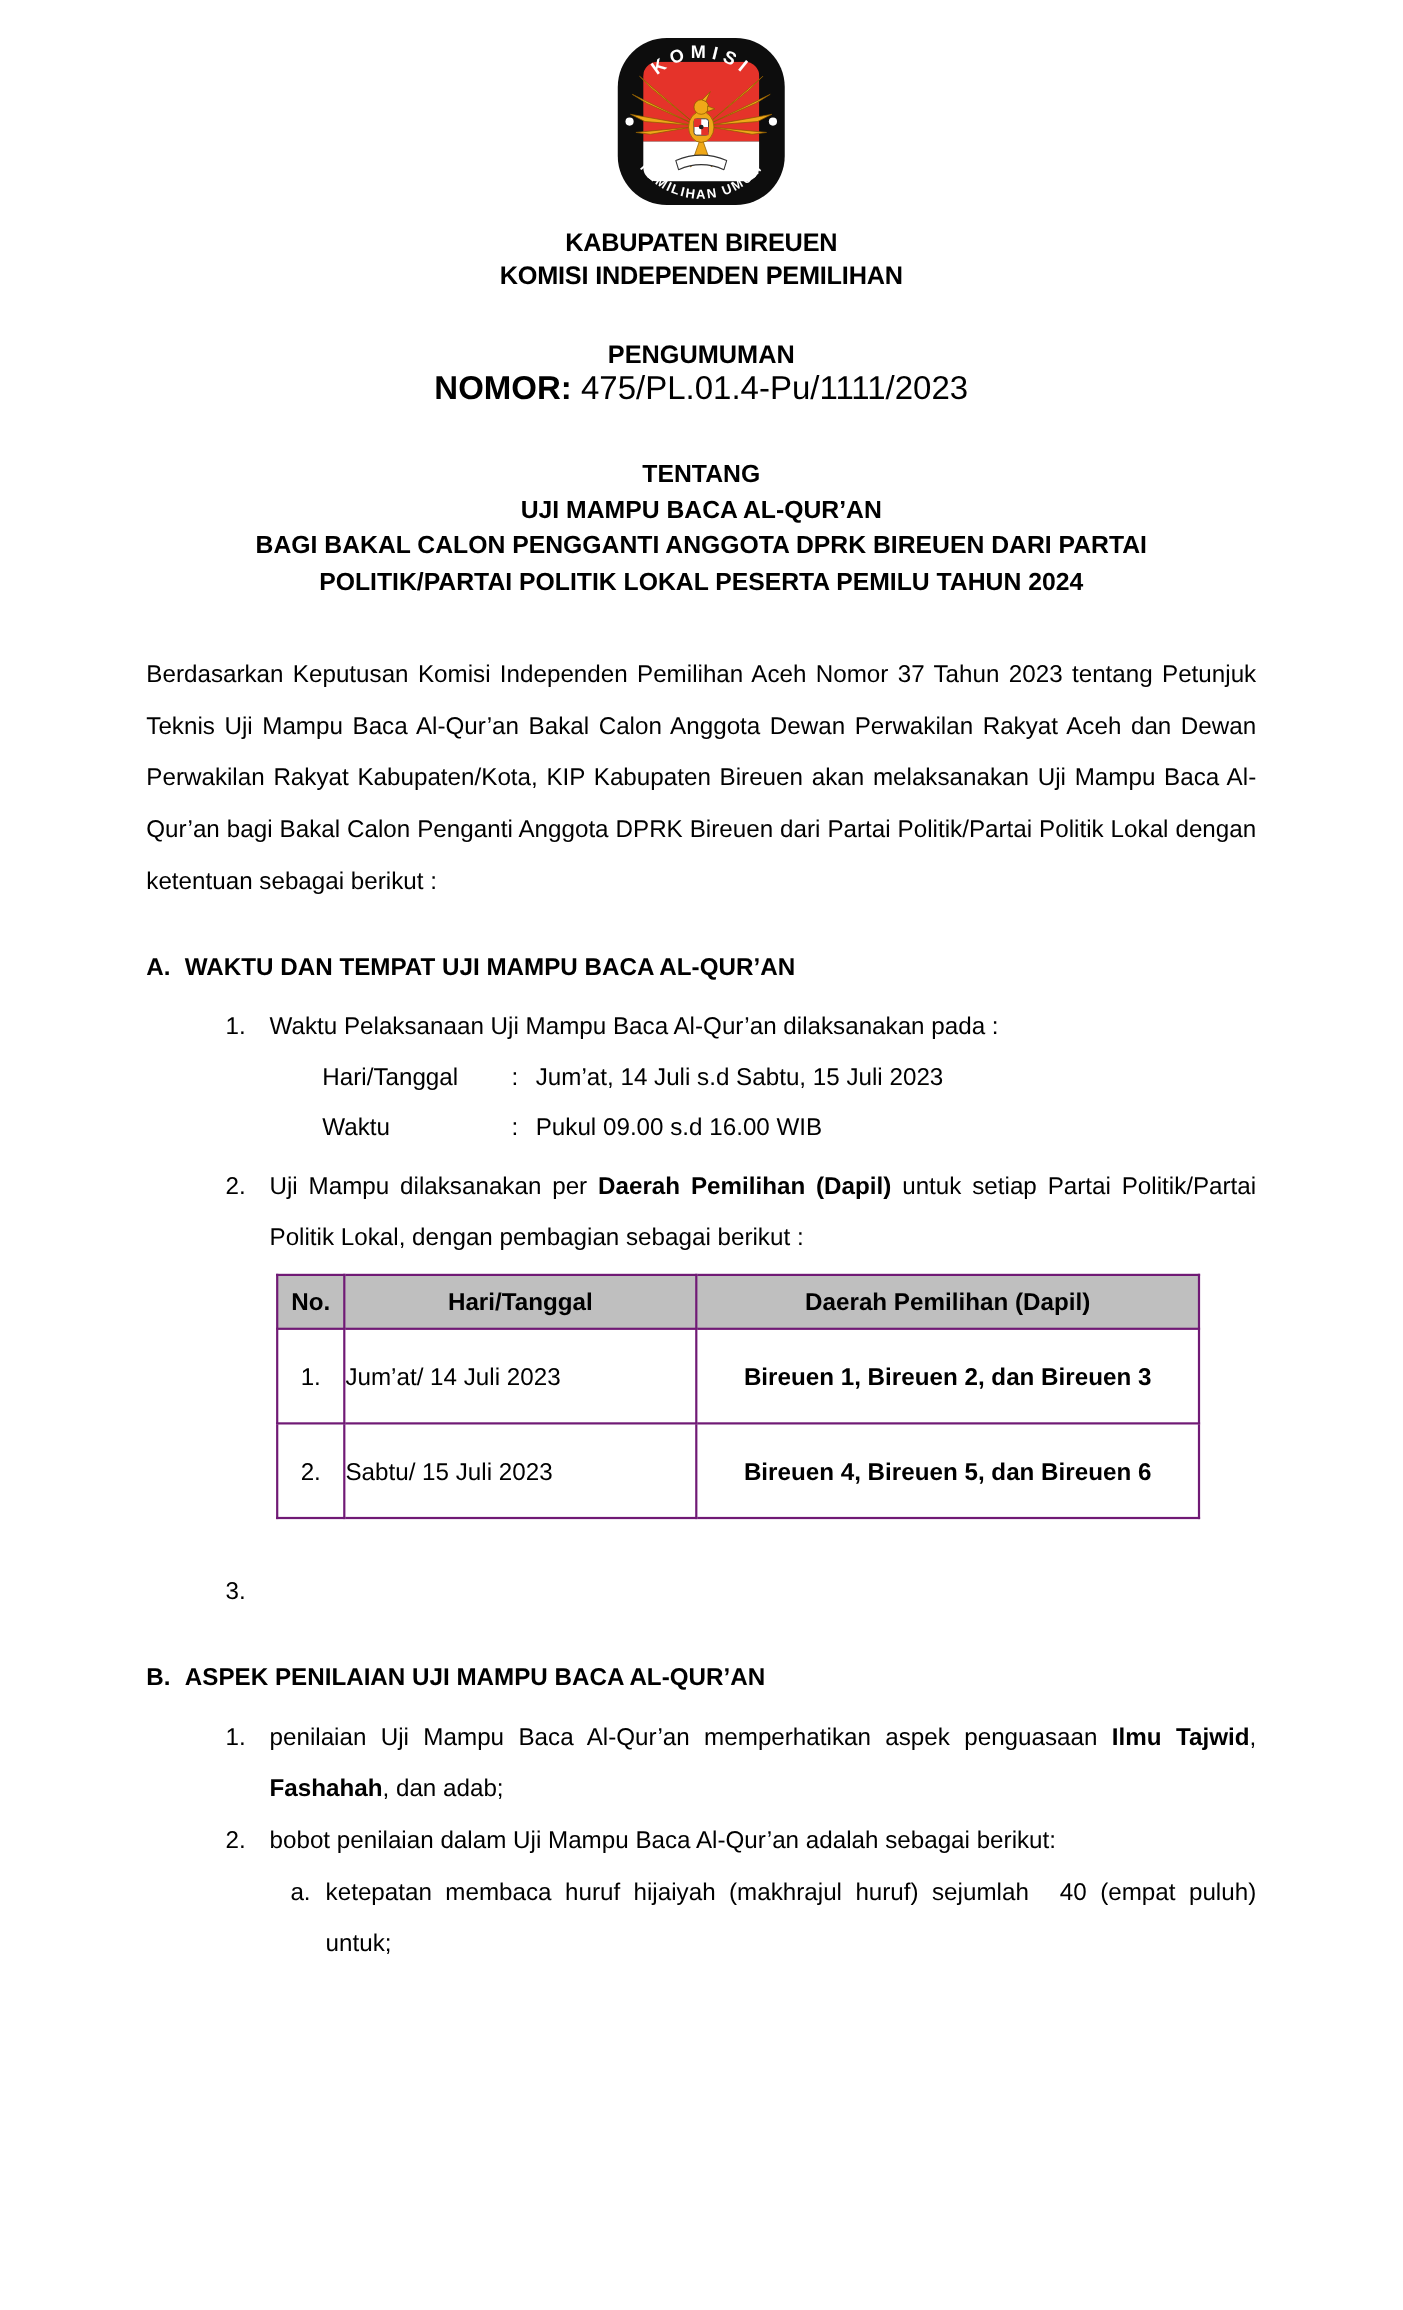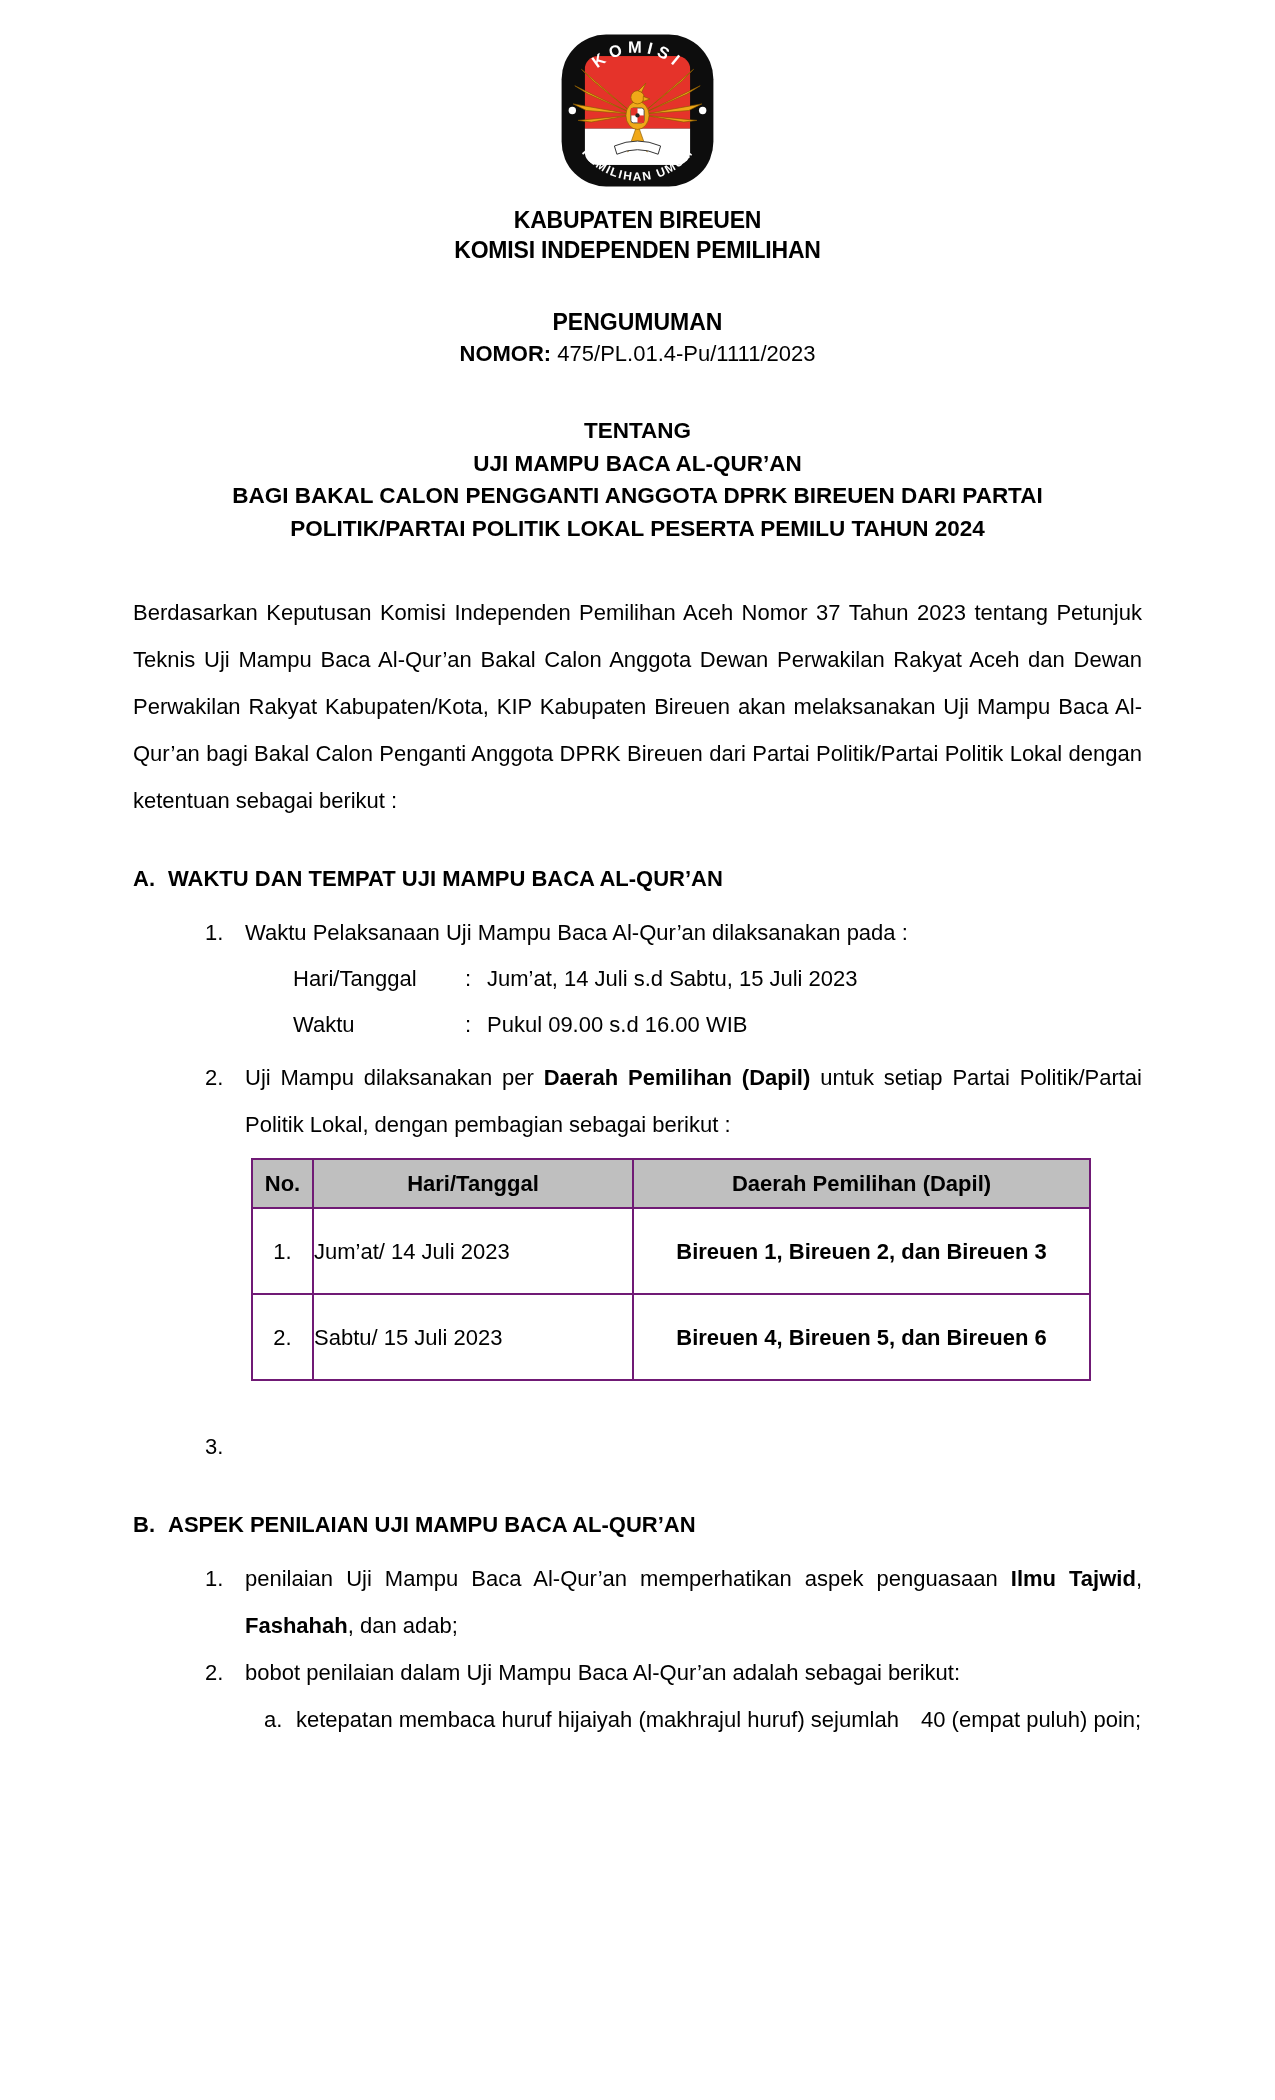--- a/index.html
+++ b/index.html
@@ -18,21 +18,21 @@
   }
 
   
   .doc-header { text-align: center; }
   .logo { display: block; margin: 0 auto; }
   .logo-arc-top { font: 700 20px "Liberation Sans", sans-serif; letter-spacing: 6px; fill: #ffffff; }
   .logo-arc-bottom { font: 700 14.5px "Liberation Sans", sans-serif; letter-spacing: 2px; fill: #ffffff; }
 
   .org-name { margin-top: 12px; font-weight: 700; font-size: 23px; line-height: 30px; letter-spacing: -0.2px; }
   .doc-type { margin-top: 42px; font-weight: 700; font-size: 23px; line-height: 31px; }
-  .doc-number { font-size: 22px; line-height: 31px; }
+  .doc-number { font-size: 30px; line-height: 31px; }
   .doc-number .lbl { font-weight: 700; }
   .about-block { margin-top: 46px; font-weight: 700; font-size: 22.5px; line-height: 32.5px; }
 
   
   .intro {
     margin: 44px 0 0 0;
     line-height: 47px;
     text-align: justify;
   }
   .sec-heading { display: flex; margin-top: 40px; font-weight: 700; line-height: 30px; }
@@ -236,18 +236,18 @@
     <span class="li-marker">1.</span>
     <div class="li-body"><span>penilaian Uji Mampu Baca Al-Qur’an memperhatikan aspek penguasaan </span><span style="font-weight: 700;">Ilmu Tajwid</span><span>, </span><span style="font-weight: 700;">Fashahah</span><span>, dan </span><span style="font-weight: 400;">adab</span><span>;</span></div>
   </div>
 
   <div class="li">
     <span class="li-marker">2.</span>
     <div class="li-body">
       <div>bobot penilaian dalam Uji Mampu Baca Al-Qur’an adalah sebagai berikut:</div>
       <div class="sub-li">
         <span class="sub-marker">a.</span>
-        <div class="sub-body"><span>ketepatan membaca huruf hijaiyah (makhrajul huruf) sejumlah </span><span style="font-weight: 400; margin-left: 16px;">40 (empat puluh)</span><span> poin;</span></div>
+        <div class="sub-body"><span>ketepatan membaca huruf hijaiyah (makhrajul huruf) sejumlah </span><span style="font-weight: 400; margin-left: 16px;">40 (empat puluh)</span><span> untuk;</span></div>
       </div>
     </div>
   </div>
 
 </div>
 
 </body></html>

